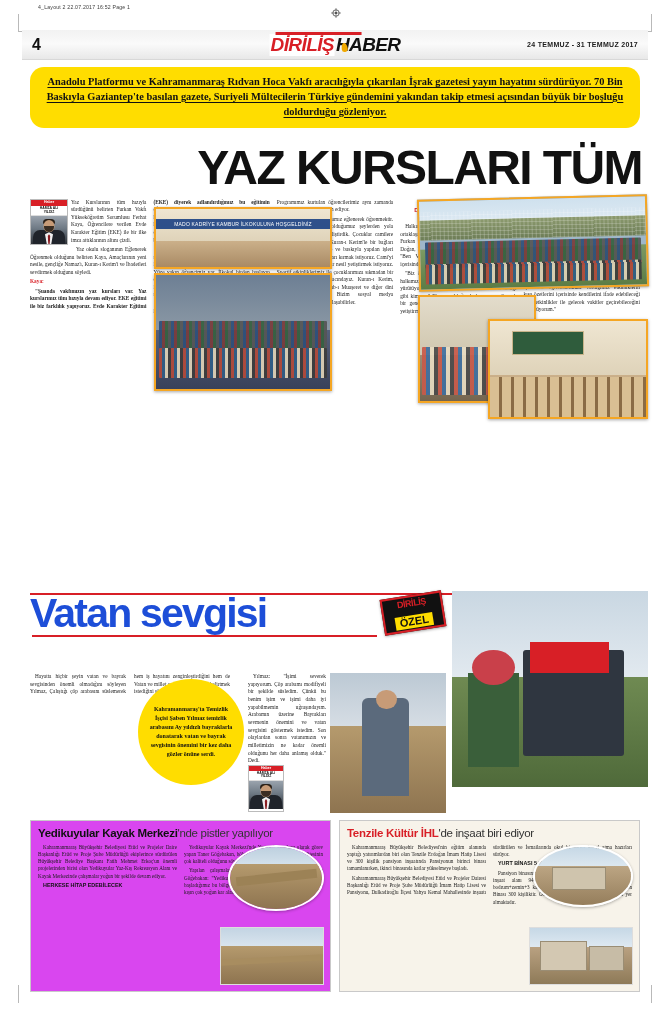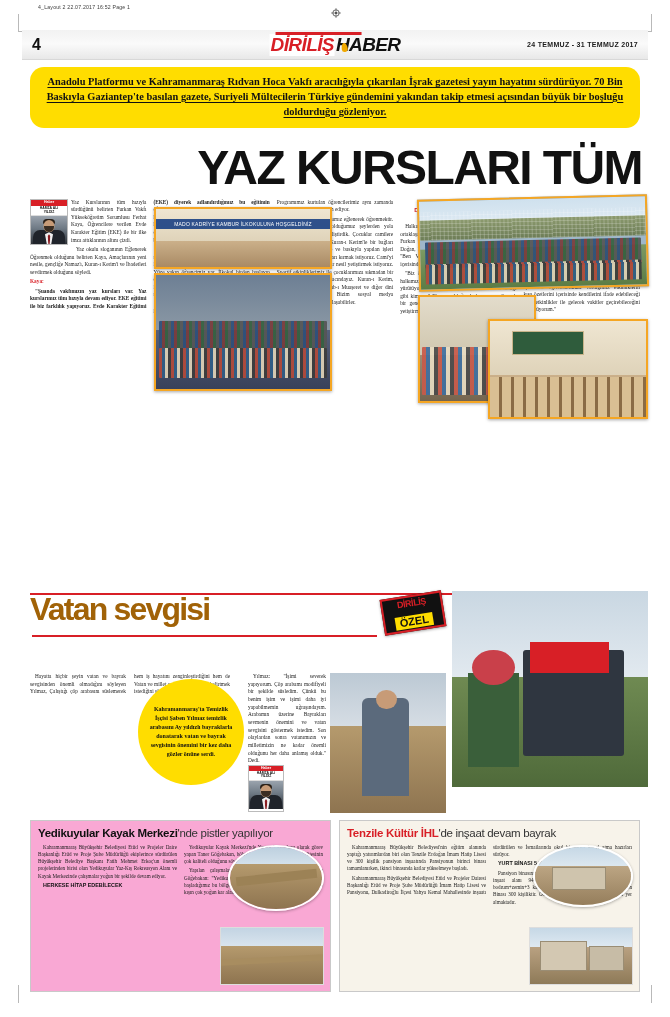--- a/index.html
+++ b/index.html
@@ -217,21 +217,21 @@
 
   
   .story2{
     position:relative; margin:4px 8px 0 8px;
   }
   .rule-red{height:2px;background:#d81f26;margin:0 0 2px 0;}
   .h2wrap{ position:relative; height:74px; }
   .h2-l1{
     position:absolute; left:0; top:-4px;
     font-family:"Liberation Sans",sans-serif; font-weight:bold;
-    font-size:32px; color:#a16207; letter-spacing:-1.8px;
+    font-size:41px; color:#1d4ed8; letter-spacing:-1.8px;
     line-height:1;
   }
   .h2-underline{position:absolute;left:2px;top:38px;width:345px;height:2.5px;background:#d81f26;}
   .h2-l2{
     position:absolute; left:38px; top:33px;
     font-family:"Liberation Sans",sans-serif; font-weight:bold;
     font-size:41px; color:#111; letter-spacing:-1.8px; line-height:1;
   }
   .ozel-badge{
     position:absolute; left:352px; top:-2px;
@@ -274,21 +274,21 @@
   .bottom{
     position:absolute; left:8px; right:8px; bottom:6px;
     height:172px; display:flex; gap:8px;
   }
   .bstory{
     flex:1; position:relative;
     border:1px solid #c9c9c9;
     padding:6px 7px;
     background:#fff;
   }
-  .bstory.left{ background:#f9a8d4; }
+  .bstory.left{ background:#d946ef; }
   .bstory.right{ background:#f7f3ea; }
   .btitle{
     font-family:"Liberation Sans",sans-serif;
     font-size:11.5px; line-height:1.1; color:#333;
     margin-bottom:4px; letter-spacing:-.3px;
   }
   .btitle .em{ font-weight:bold; }
   .btitle.red .em{ color:#d81f26; }
   .btitle.dark .em{ color:#111; }
   .bcols{
@@ -499,21 +499,21 @@
       </div>
       <div class="bphoto2">
         <div class="sky" style="height:34%;background:linear-gradient(to bottom,#c3d4e3,#dae5ee)"></div>
         <div class="dirt" style="height:68%;"></div>
         <div style="position:absolute;left:0;top:52%;width:100%;height:10%;background:#a88d60;transform:rotate(-3deg);"></div>
       </div>
     </div>
 
     <div class="bstory right">
       <div class="btitle red">
-        <span class="em">Tenzile Kültür İHL</span><span>'de inşaat devam bayrak</span>
+        <span class="em">Tenzile Kültür İHL</span><span>'de inşaat biri ediyor</span>
       </div>
       <div class="bcols">
         <p>Kahramanmaraş Büyükşehir Belediyesi'nin eğitim alanında yaptığı yatırımlardan biri olan Tenzile Erdoğan İmam Hatip Lisesi ve 300 kişilik pansiyon inşaatında Pansiyonun birinci binası tamamlanırken, ikinci binasında katlar yükselmeye başladı.</p>
         <p>Kahramanmaraş Büyükşehir Belediyesi Etüd ve Projeler Dairesi Başkanlığı Etüd ve Proje Şube Müdürlüğü İmam Hatip Lisesi ve Pansiyonu, Dulkadiroğlu İlçesi Yahya Kemal Mahallesinde inşaatı sürdürülen ve İsmailarında okul binasının temel atma hazırları sürüyor.</p>
         <p class="bsub">YURT BİNASI 5 KATLI İKİ BLOKTAN OLUŞUYOR</p>
         <p>Pansiyon binasının oturum alanı 1892,15 metrekare olup toplam inşaat alanı 9460,75 metrekare olan pansiyon yapısı bodrum+zemin+3 kattan oluşmaktadır. Otel Tipi Olan Pansiyon Binası 300 kişiliktir. Odalar 4'er kişiliktir ve çalışma düzeni yer almaktadır.</p>
       </div>
       <div class="bphoto" style="width:100px;height:62px;">
         <div class="sky" style="height:34%;background:linear-gradient(to bottom,#c6d8e6,#dde8f0)"></div>
         <div class="dirt" style="height:68%;background:linear-gradient(to bottom,#bca583,#957e5c)"></div>

